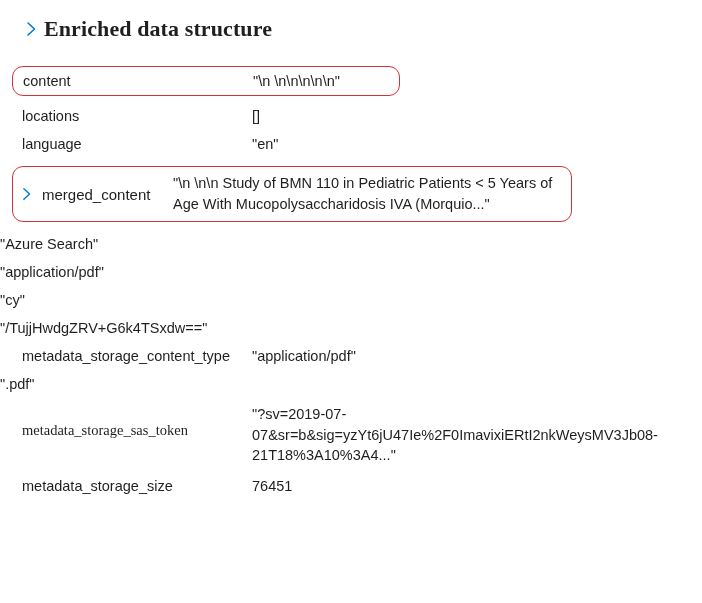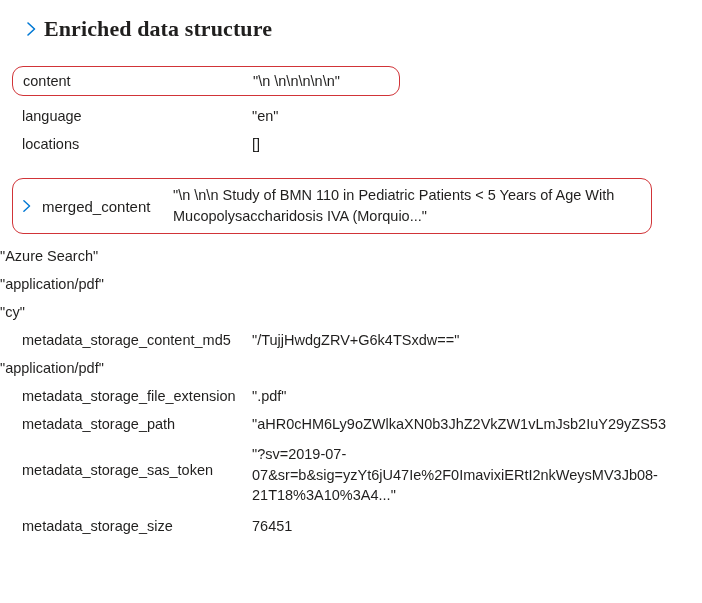--- a/index.html
+++ b/index.html
@@ -78,39 +78,40 @@
     overflow: hidden;
     text-overflow: clip;
   }
   .row.wrap .val {
     white-space: normal;
     line-height: 1.42;
     padding-right: 20px;
   }
   .row.wrap .key {
     padding-top: 24px;
+    font-family: Liberation Serif, serif;
   }
   
   .row.boxed {
     border: 1.5px solid #d13438;
     border-radius: 11px;
   }
   .row.boxed-content {
     width: 388px;
     margin-left: 12px;
     margin-bottom: 6px;
   }
   .row.boxed-content .key {
     flex: 0 0 240px;
     padding-left: 10px;
   }
   .row.boxed-merged {
-    width: 640px;
+    width: 560px;
     margin-left: 12px;
-    margin-top: 20px;
+    margin-top: 8px;
     margin-bottom: 8px;
     align-items: center;
   }
   .row.boxed-merged .key {
     flex: 0 0 160px;
     padding-left: 8px;
     display: flex;
     align-items: center;
     font-size: 15px;
   }
@@ -141,27 +142,27 @@
   </div>
 
   <div class="rows">
 
     <div class="row boxed boxed-content">
       <div class="key">content</div>
       <div class="val">"\n \n\n\n\n\n"</div>
     </div>
 
     <div class="row">
+      <div class="key">locations</div>
+      <div class="val">[]</div>
+    </div>
+
+    <div class="row">
       <div class="key">language</div>
       <div class="val">"en"</div>
-    </div>
-
-    <div class="row">
-      <div class="key">locations</div>
-      <div class="val">[]</div>
     </div>
 
     <div class="row boxed boxed-merged">
       <div class="key">
         <span class="chev-sm">
           <svg width="11" height="14" viewBox="0 0 12 16" aria-hidden="true">
             <path d="M3 2 L9.5 8 L3 14" fill="none" stroke="#0078d4" stroke-width="1.6" stroke-linecap="round" stroke-linejoin="round"></path>
           </svg>
         </span>
         <span>merged_content</span>
@@ -176,39 +177,34 @@
     <div class="row">
       <div class="val">"application/pdf"</div>
     </div>
 
 
     <div class="row">
       <div class="val">"cy"</div>
     </div>
 
     <div class="row">
-      <div class="key">metadata_storage_content_md5</div>
       <div class="val">"/TujjHwdgZRV+G6k4TSxdw=="</div>
     </div>
 
     <div class="row">
+      <div class="key">metadata_storage_content_type</div>
       <div class="val">"application/pdf"</div>
     </div>
 
     <div class="row">
-      <div class="key">metadata_storage_file_extension</div>
       <div class="val">".pdf"</div>
     </div>
 
 
 
-    <div class="row">
-      <div class="key">metadata_storage_path</div>
-      <div class="val">"aHR0cHM6Ly9oZWlkaXN0b3JhZ2VkZW1vLmJsb2IuY29yZS53</div>
-    </div>
 
     <div class="row wrap">
       <div class="key">metadata_storage_sas_token</div>
       <div class="val">"?sv=2019-07-07&amp;sr=b&amp;sig=yzYt6jU47Ie%2F0ImavixiERtI2nkWeysMV3Jb08-21T18%3A10%3A4..."</div>
     </div>
 
     <div class="row">
       <div class="key">metadata_storage_size</div>
       <div class="val">76451</div>
     </div>

